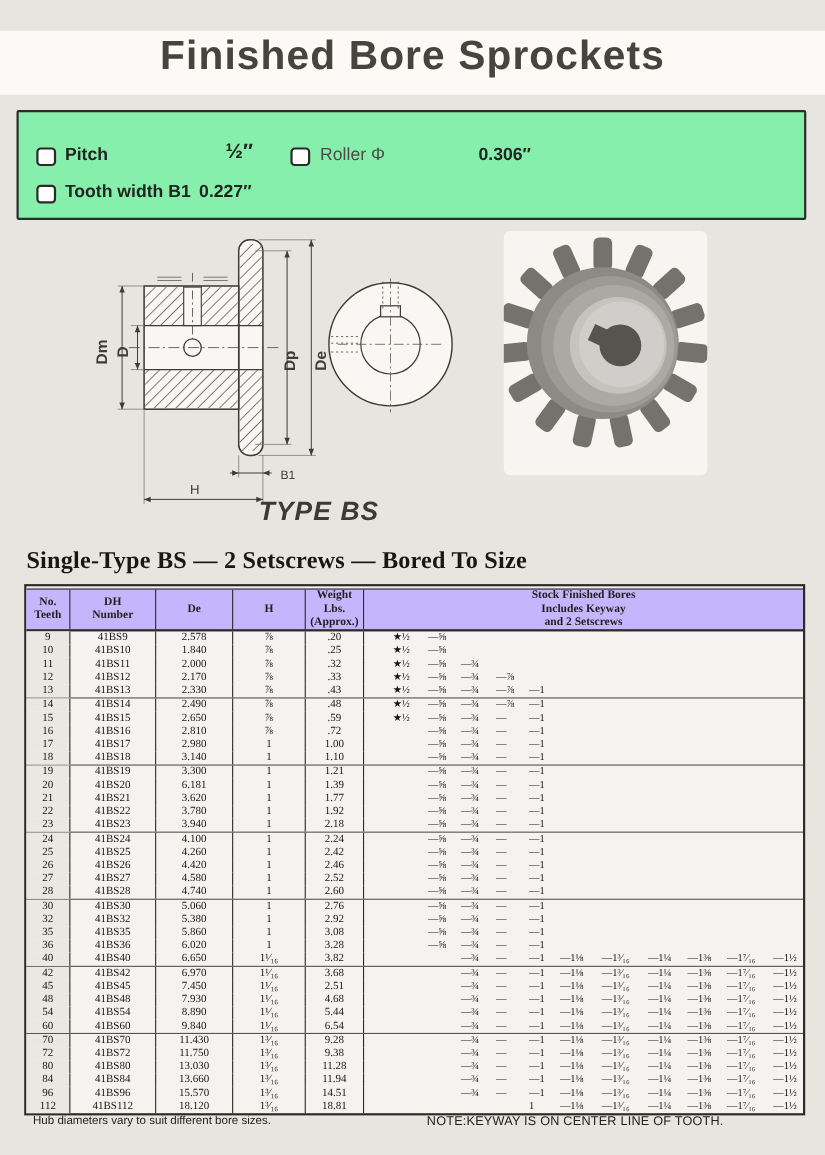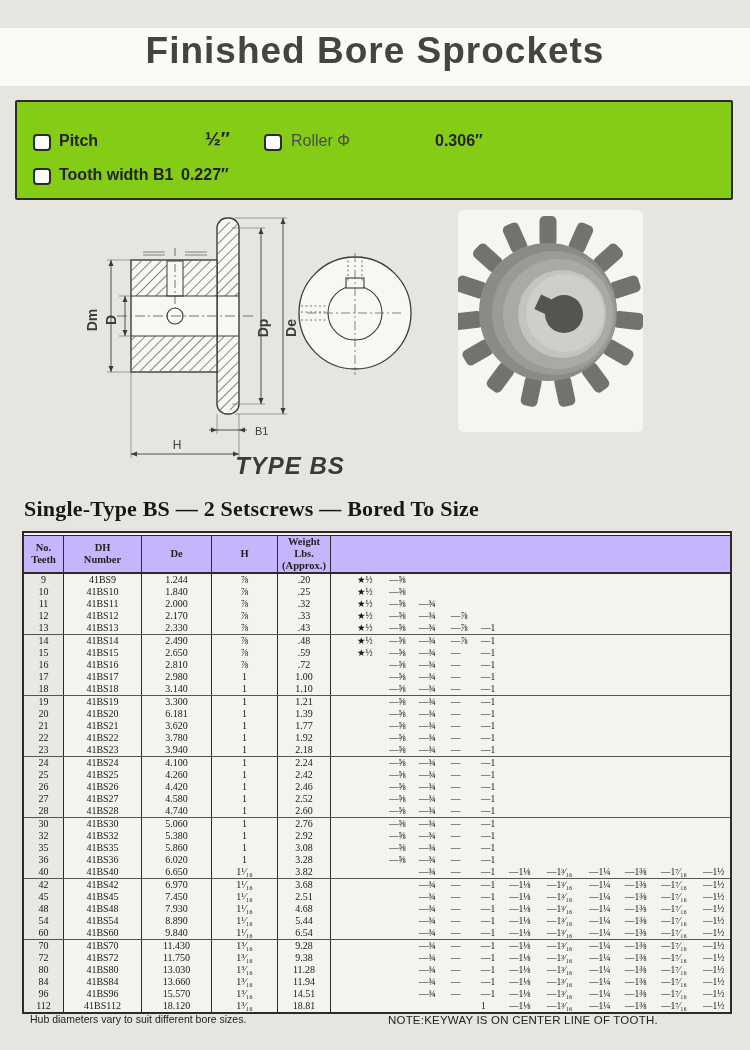--- a/index.html
+++ b/index.html
@@ -9,21 +9,21 @@
     font-family:"Liberation Sans",sans-serif;color:#1e1e1c;
   }
   .band{position:absolute;left:0;top:28px;width:750px;height:58px;background:#fbfaf7;}
   .page-title{
     position:absolute;left:0;top:30px;width:750px;text-align:center;
     font-size:37px;font-weight:800;letter-spacing:1px;color:#45443f;
   }
   
   .spec-box{
     position:absolute;left:15px;top:100px;width:714px;height:96px;
-    background:#84cc16;border:2px solid #2b2b29;border-radius:2px;
+    background:#86efac;border:2px solid #2b2b29;border-radius:2px;
   }
   .spec-box .cb{
     position:absolute;width:14px;height:13px;border:2px solid #2b2b29;
     border-radius:4px;background:#fdfdfb;
   }
   .spec-label{position:absolute;font-size:16px;font-weight:700;color:#232321;}
   .spec-label.light{font-weight:400;color:#4d4c48;}
   .spec-value{position:absolute;font-size:16px;font-weight:700;color:#232321;}
   .frac-big{font-size:19px;}
   
@@ -211,26 +211,31 @@
       <div>De</div>
     </div>
     <div class="th c-h">
       <div>H</div>
     </div>
     <div class="th c-wt">
       <div>Weight</div>
         <div>Lbs.</div>
         <div>(Approx.)</div>
     </div>
+    <div class="th c-bores">
+      <div>Stock Finished Bores</div>
+        <div>Includes Keyway</div>
+        <div>and 2 Setscrews</div>
+    </div>
   </div>
   <div class="tbody">
       <div class="tr">
     <div class="td c-teeth">9</div>
     <div class="td c-dh">41BS9</div>
-    <div class="td c-de">1.244</div>
+    <div class="td c-de">2.578</div>
     <div class="td c-h">⅞</div>
     <div class="td c-wt">.20</div>
     <div class="td c-bores">
           <span class="bcell">★½</span>
           <span class="bcell">—⅝</span>
           <span class="bcell"></span>
           <span class="bcell"></span>
           <span class="bcell"></span>
           <span class="bcell"></span>
           <span class="bcell"></span>

